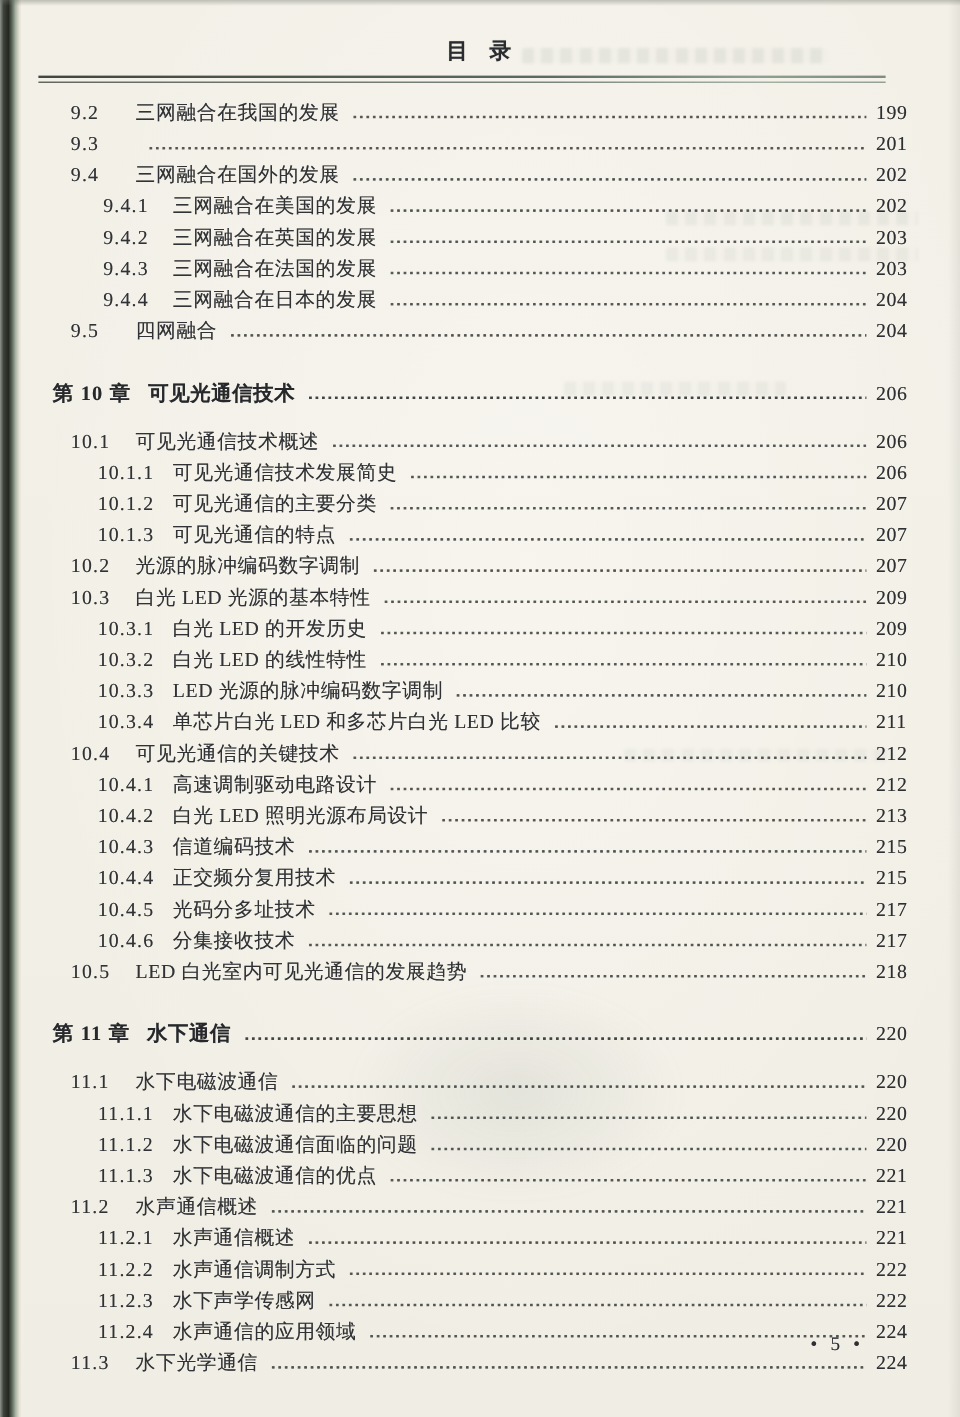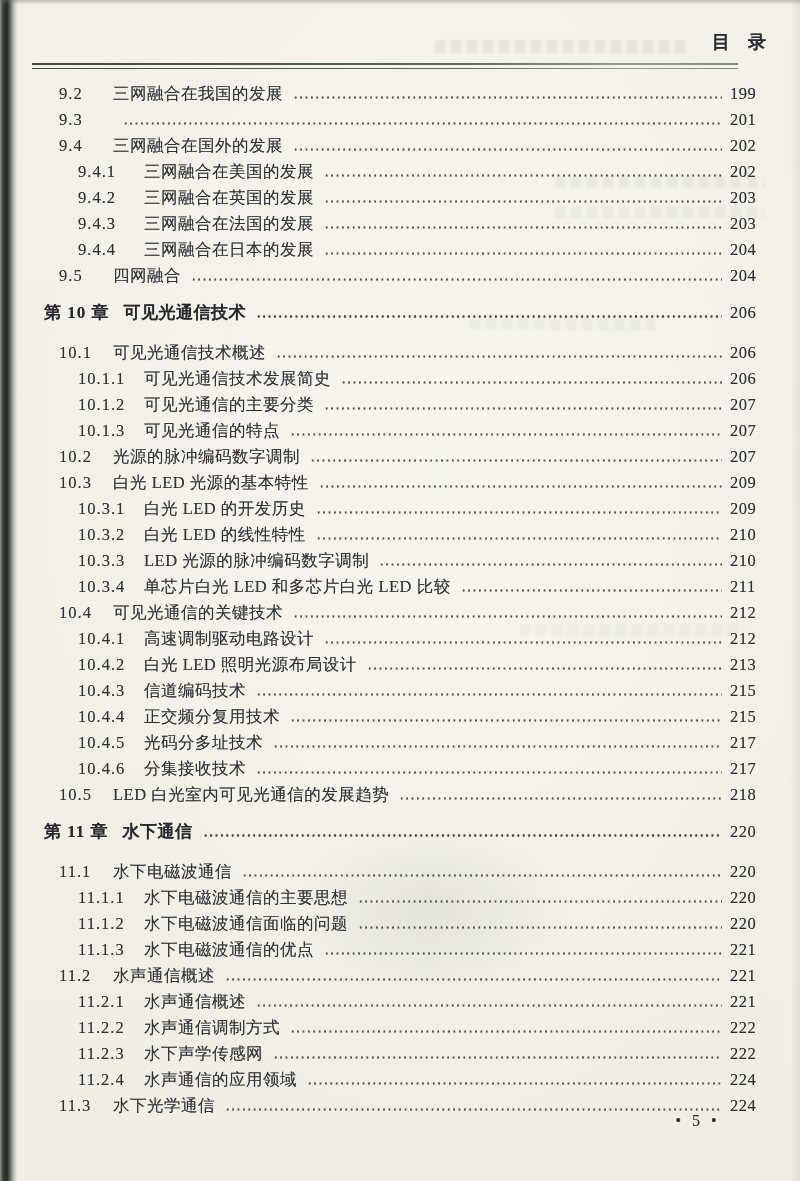--- a/index.html
+++ b/index.html
@@ -58,21 +58,21 @@
     pointer-events: none;
   }
 
   .page-inner {
     position: relative;
     padding: 0 34px 0 32px;
   }
 
   .header {
     padding-top: 30px;
-    text-align: right;
+    text-align: center;
   }
   .header-title {
     font-size: 18px;
     font-weight: bold;
     color: #2a2c30;
     white-space: pre;
     text-shadow: 0 0 0.6px rgba(70,72,70,0.55);
   }
 
   .double-rule {
@@ -97,26 +97,26 @@
   }
   .row .num {
     letter-spacing: 1px;
     margin-right: 12px;
     white-space: nowrap;
   }
   .row .title {
     letter-spacing: 0.5px;
     white-space: nowrap;
   }
-  .lv0 { padding-left: 12px; margin: 11px 0 14px 0; font-weight: bold; color: #26282c; font-size: 17px; }
+  .lv0 { padding-left: 12px; margin: 26px 0 14px 0; font-weight: bold; color: #26282c; font-size: 17px; }
   .lv0 .num { margin-right: 14px; }
   .lv1 { padding-left: 27px; }
   .lv1 .num { min-width: 42px; }
   .lv2 { padding-left: 46px; }
-  .lv2 .num { min-width: 54px; }
+  .lv2 .num { min-width: 54px; text-align: center; }
 
   .leader {
     flex: 1 1 auto;
     margin: 0 8px 0 10px;
     background-image: radial-gradient(circle, rgba(52,55,52,0.85) 1.05px, rgba(0,0,0,0) 1.35px);
     background-size: 5.4px 5.4px;
     background-repeat: repeat-x;
     background-position: 0 14px;
   }
   .lv0 .leader {

